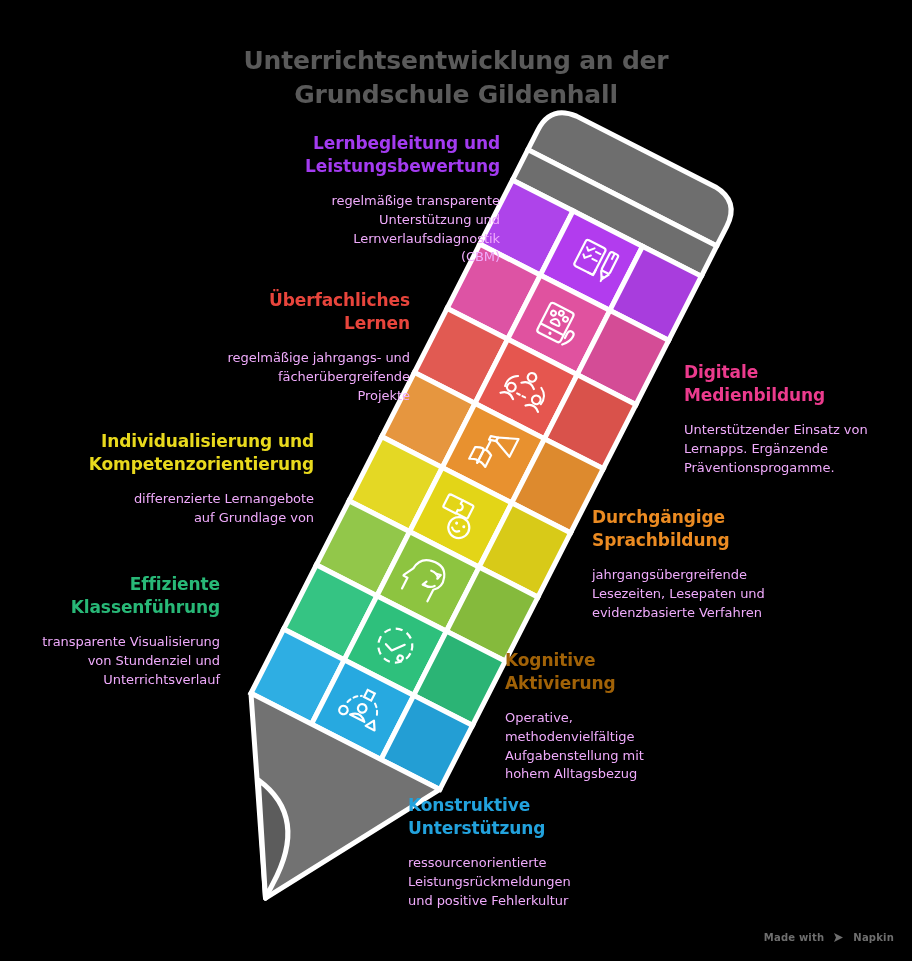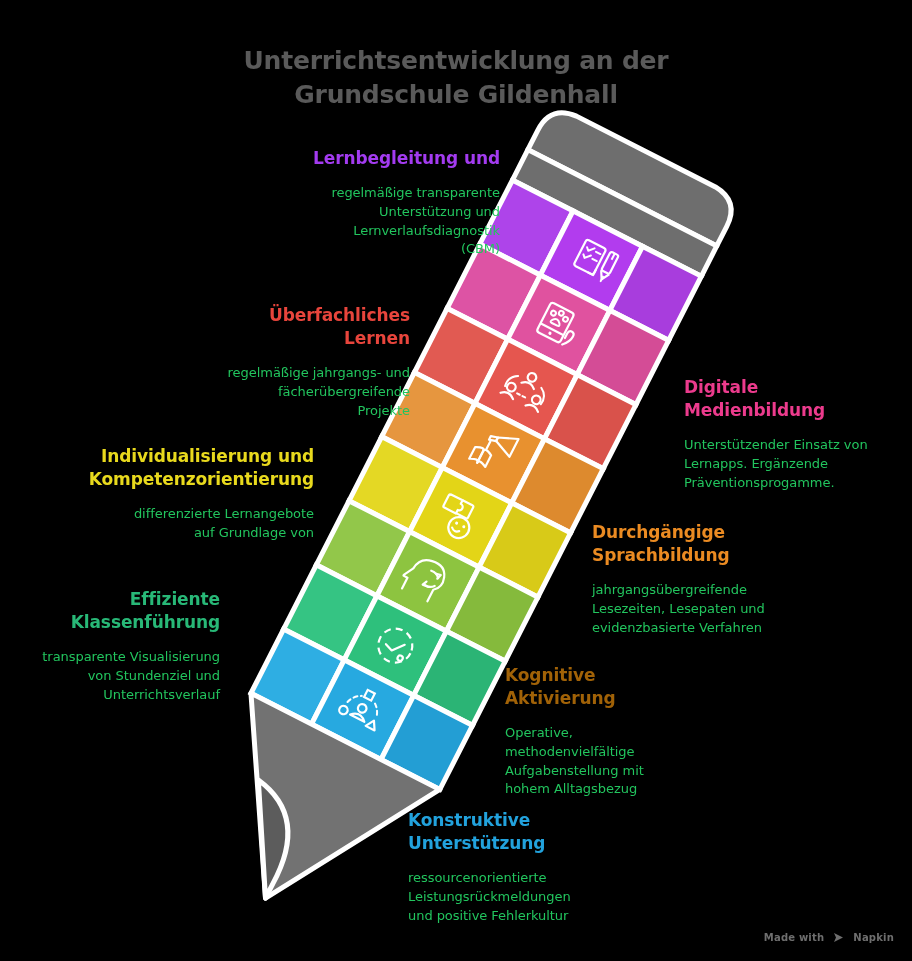--- a/index.html
+++ b/index.html
@@ -19,25 +19,25 @@
   }
   .title div{display:block;}
 
   
   .pencil-wrap{position:absolute;left:0;top:0;width:912px;height:961px;}
   .pencil-wrap svg{display:block;}
 
   
   .callout{position:absolute;}
   .callout .hd{
-    font-size:17px;font-weight:bold;line-height:1.35;margin:16px 0 14px 0;
+    font-size:17px;font-weight:bold;line-height:1.35;margin:1px 0 14px 0;
     letter-spacing:-0.1px;
   }
   .callout .bd{
-    font-size:13px;font-weight:normal;line-height:1.45;color:#22c55e;
+    font-size:13px;font-weight:normal;line-height:1.45;color:#f0abfc;
     letter-spacing:-0.05px;
   }
   .ta-r{text-align:right;}
   .ta-l{text-align:left;}
 
   
   .footer{
     position:absolute;right:18px;bottom:18px;
     display:flex;align-items:center;gap:9px;
     color:#6e6e6e;font-size:10px;font-weight:bold;letter-spacing:0.2px;
@@ -220,20 +220,21 @@
 
           <path d="M-60 300 q62 10 60 86 L0 402 Z" fill="#5c5c5c" stroke="#ffffff" stroke-width="5" stroke-linejoin="round"></path>
         </g>
       </g>
     </svg>
   </div>
 
   <div class="callout ta-r" style="left:246px;top:131px;width:254px;">
     <div class="hd" style="color:#a33bf0;">
       <div>Lernbegleitung und</div>
+      <div>Leistungsbewertung</div>
     </div>
     <div class="bd">
       <div>regelmäßige transparente</div>
       <div>Unterstützung und</div>
       <div>Lernverlaufsdiagnostik</div>
       <div>(CBM)</div>
     </div>
   </div>
 
   <div class="callout ta-r" style="left:162px;top:288px;width:248px;">

